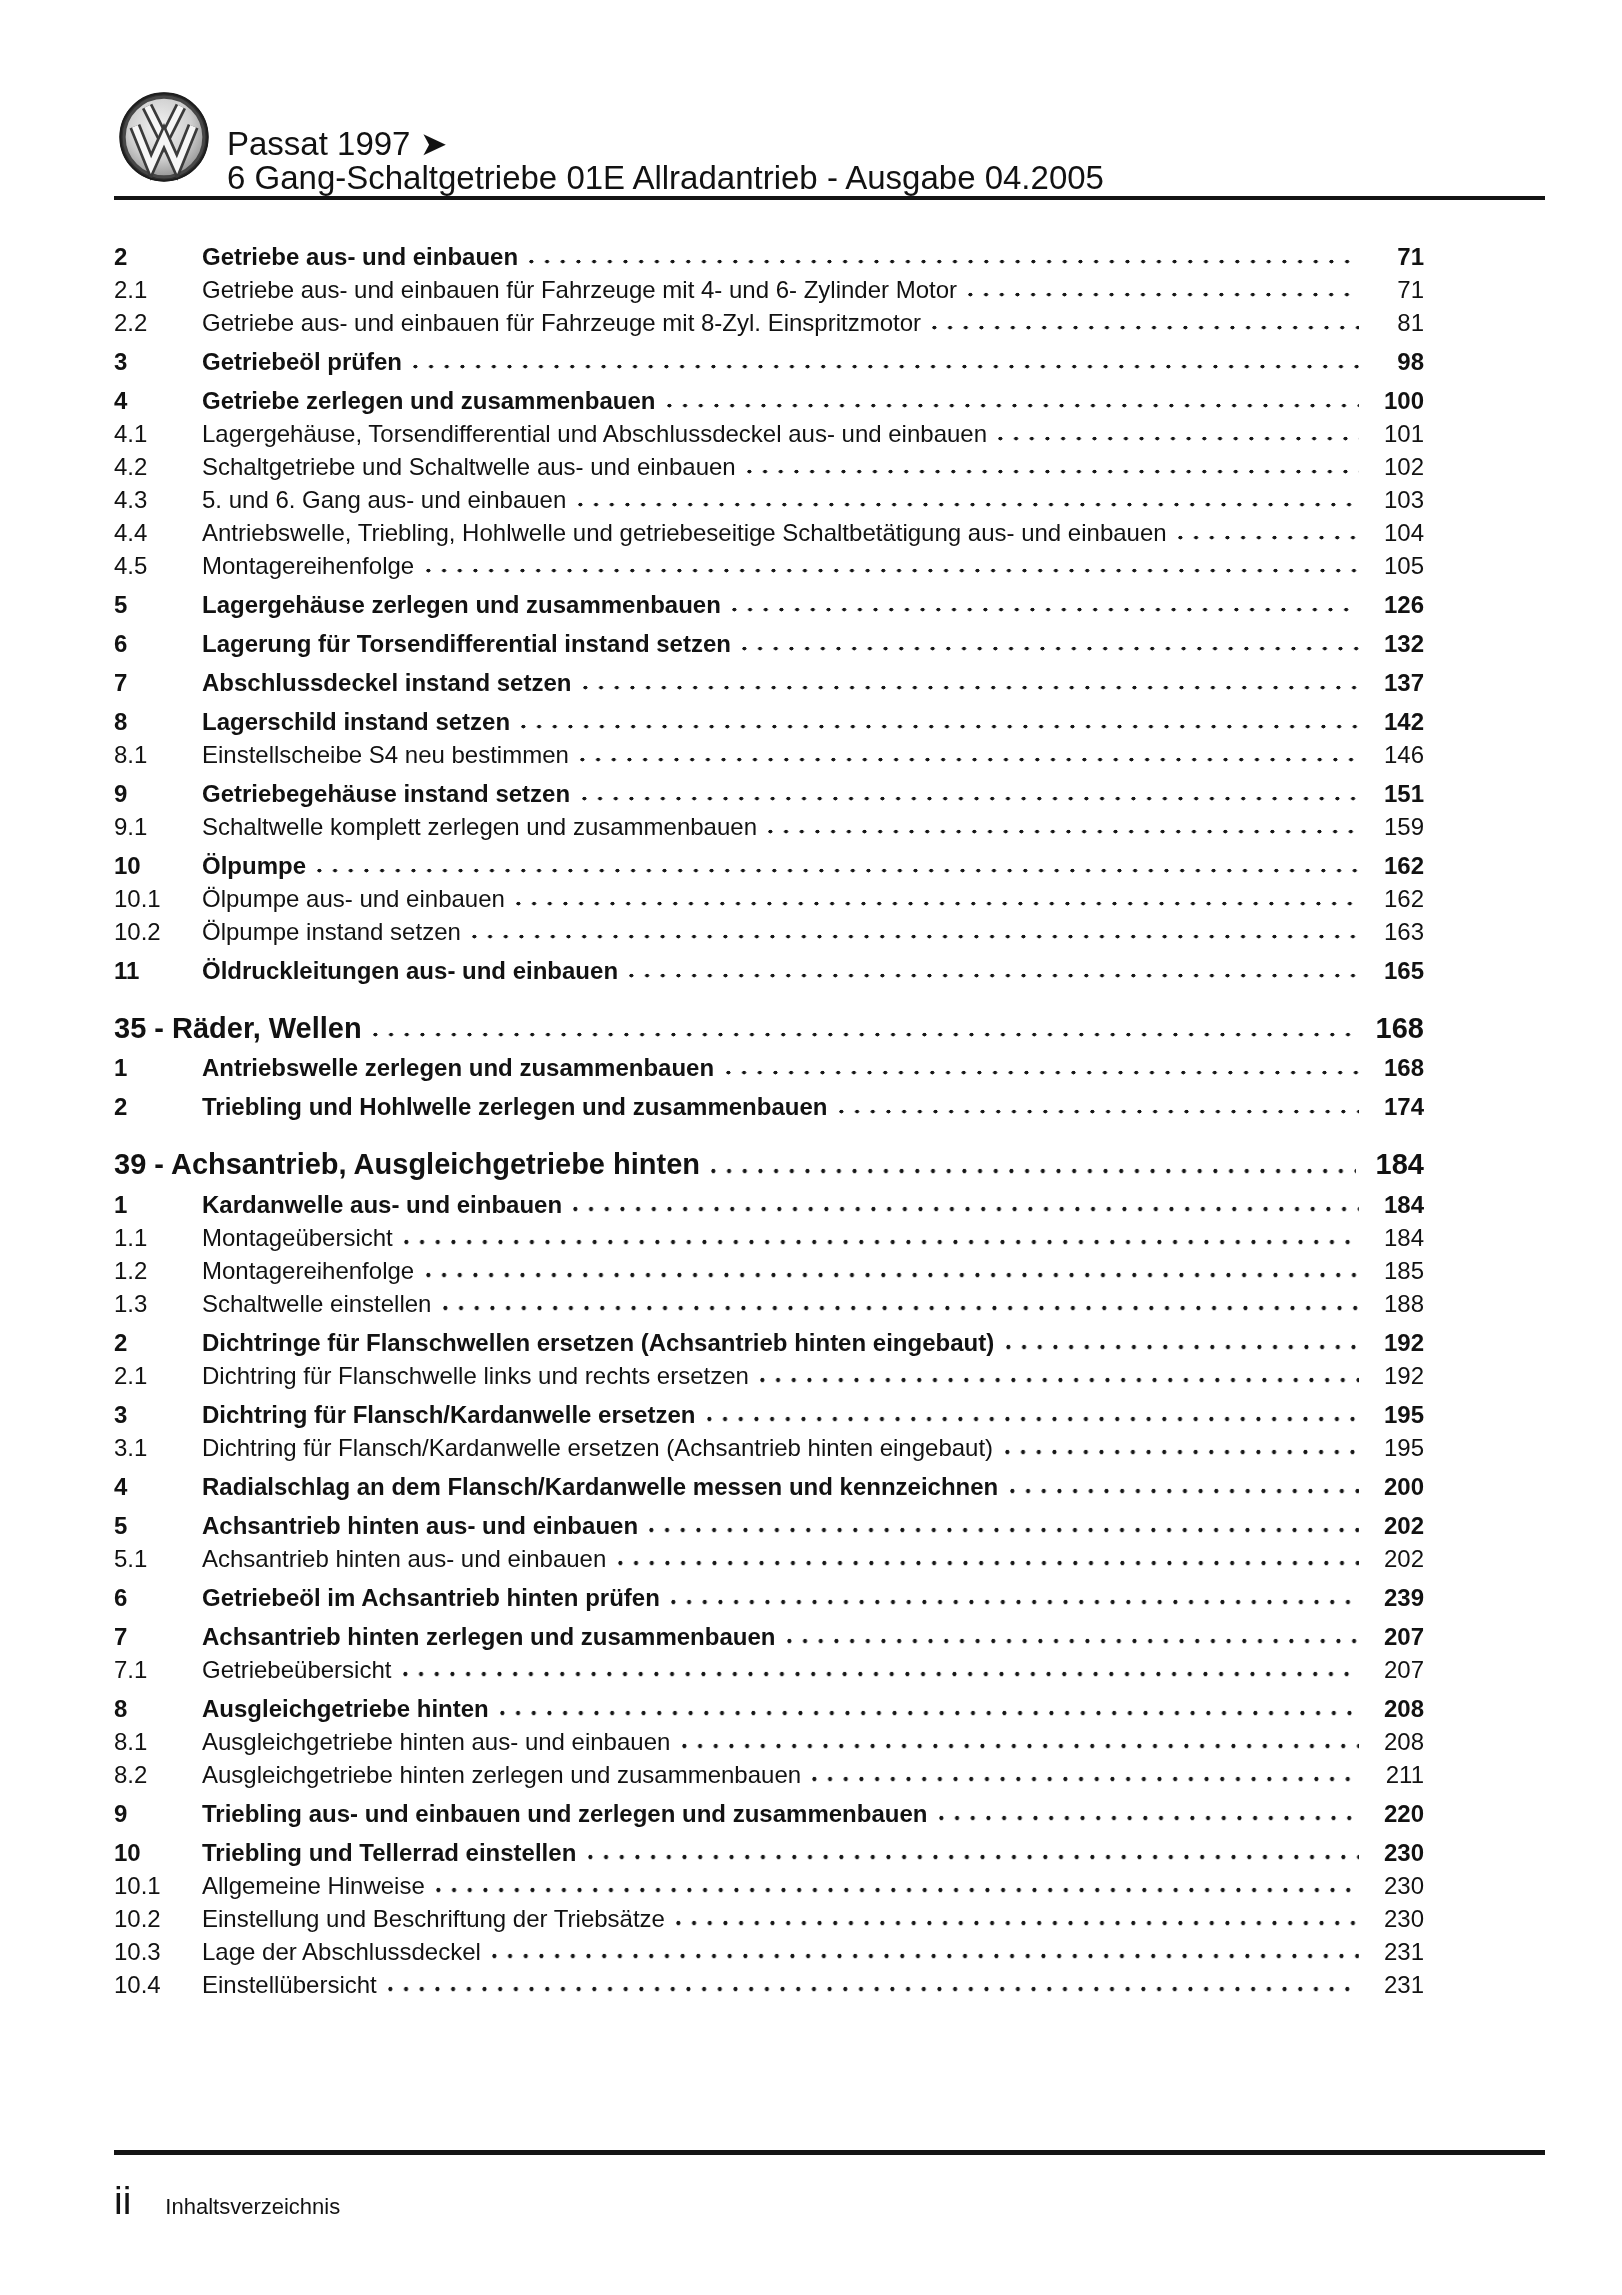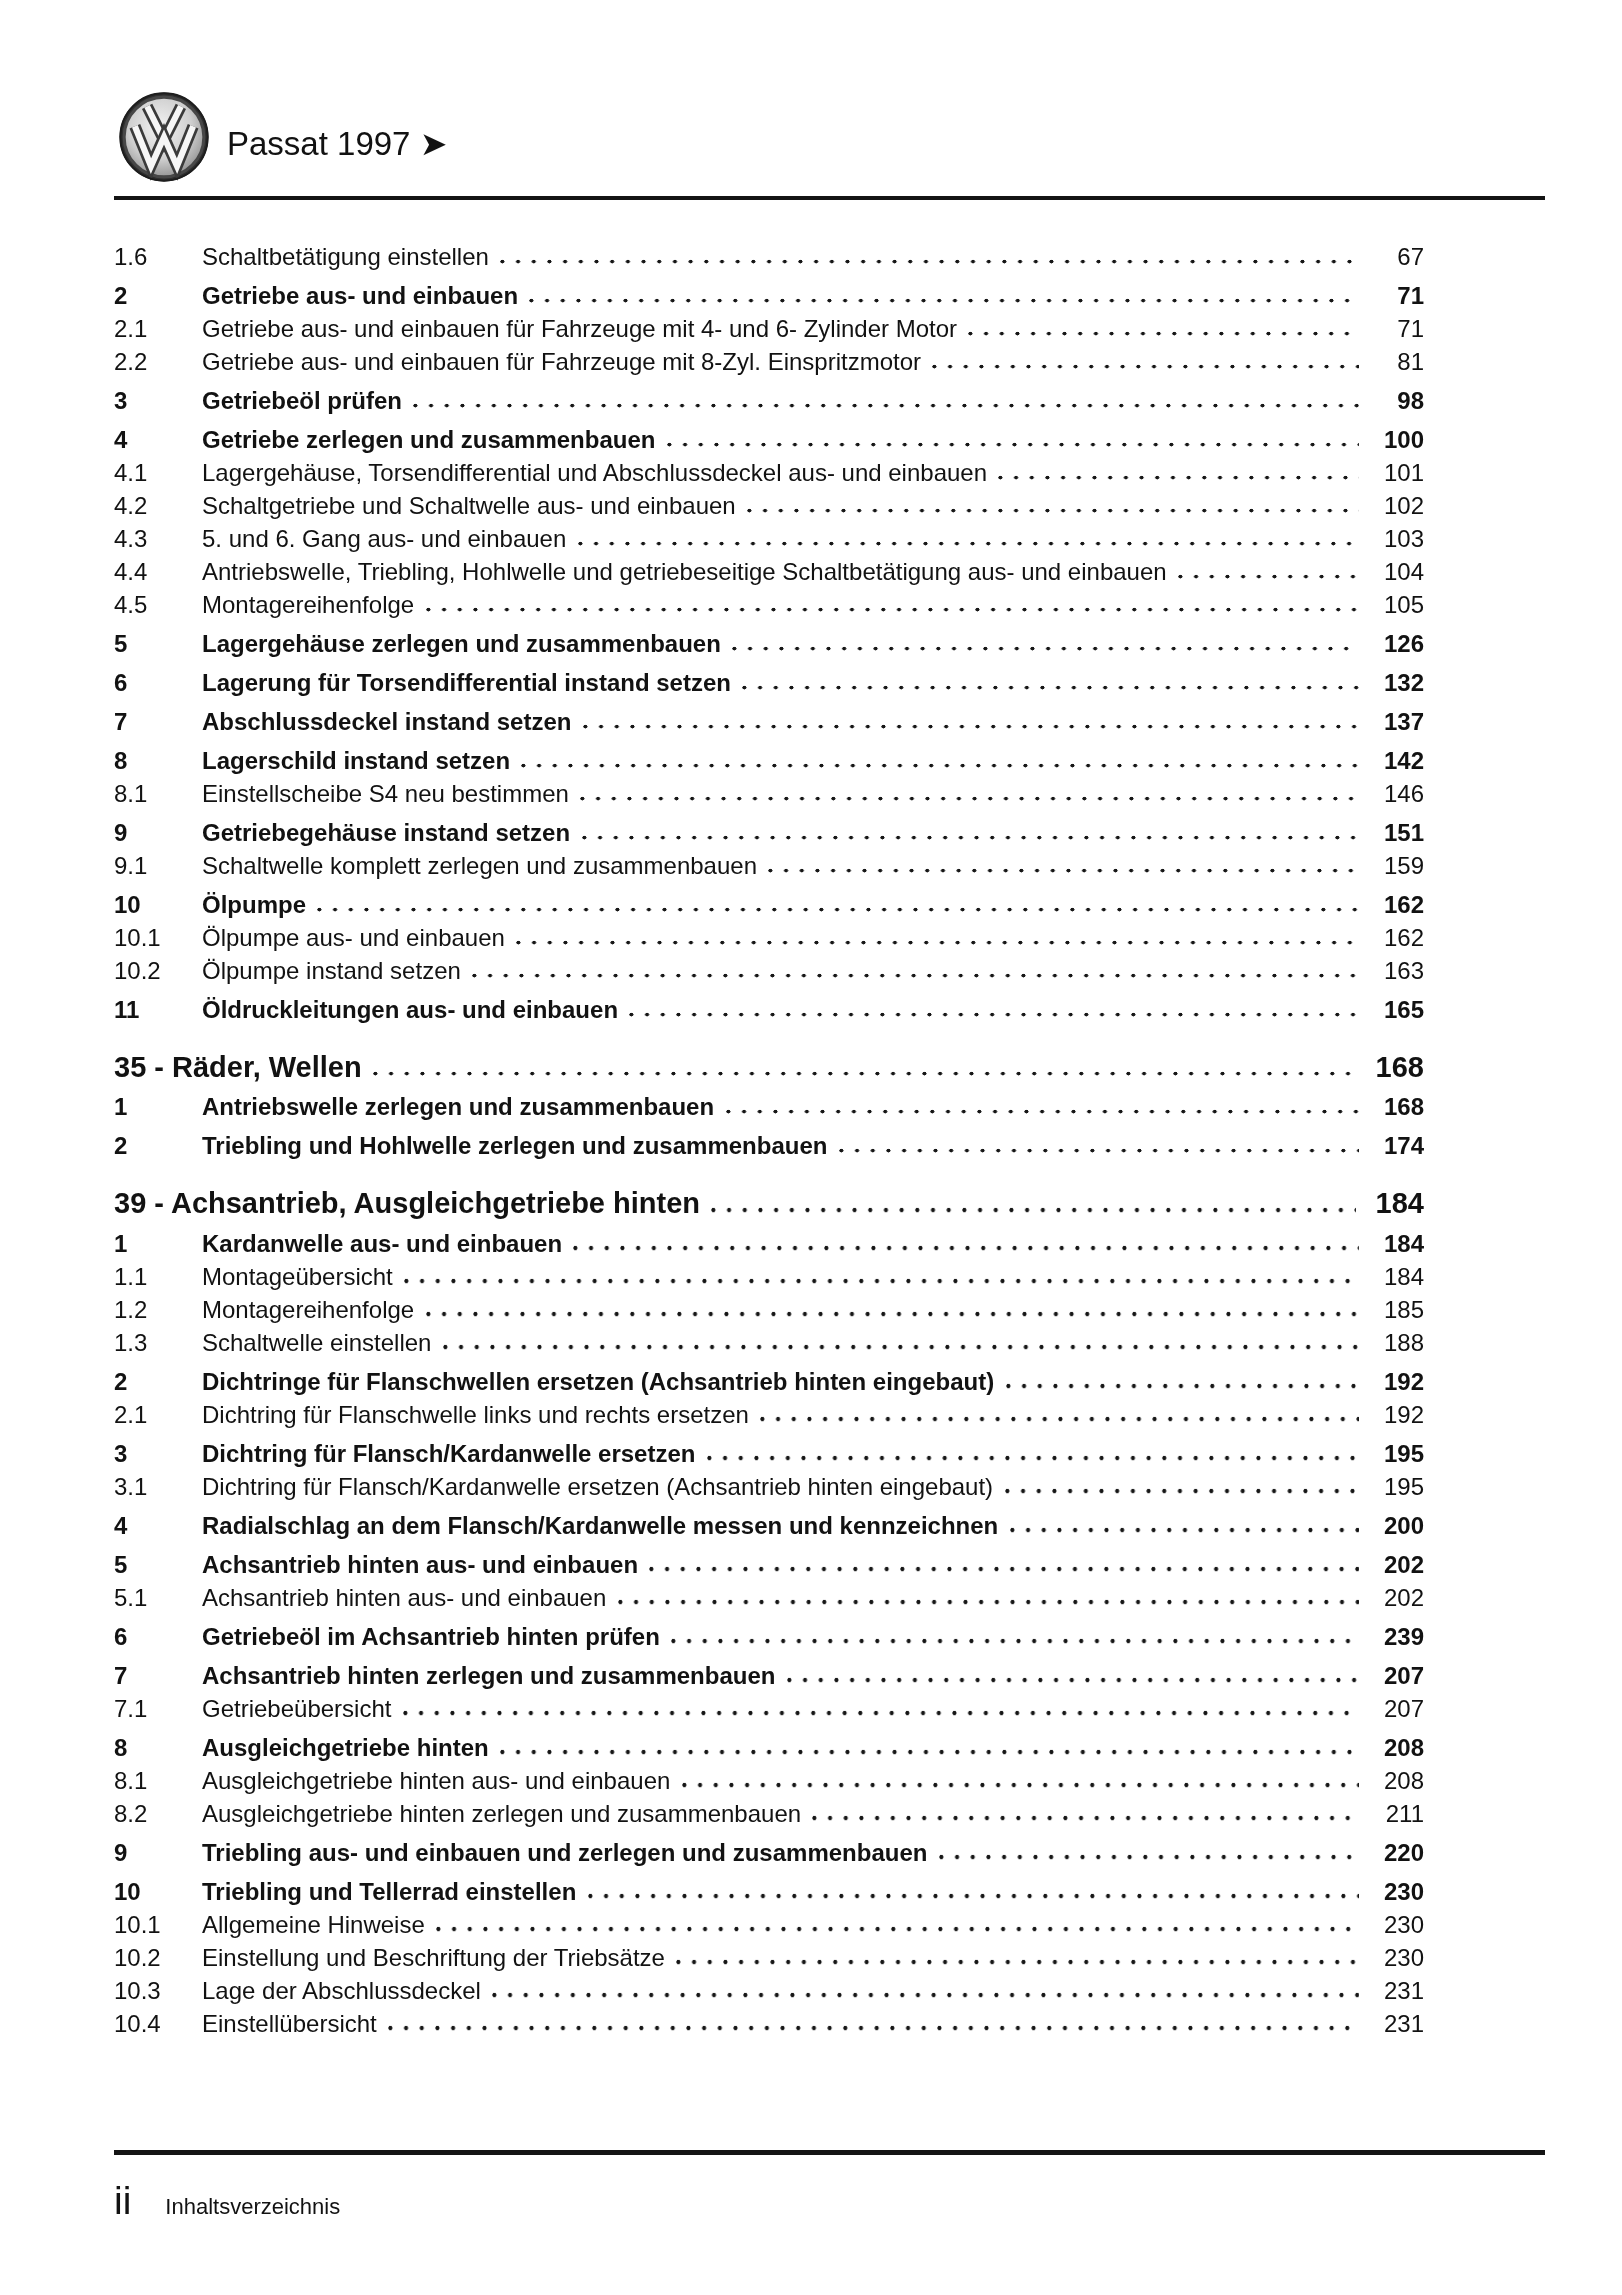--- a/index.html
+++ b/index.html
@@ -68,31 +68,26 @@
         <circle cx="60" cy="60" r="52" fill="none" stroke="#474747" stroke-width="4"></circle>
         <path d="M38 20 L60 64 L82 20" fill="none" stroke="#3a3a3a" stroke-width="15"></path>
         <path d="M38 20 L60 64 L82 20" fill="none" stroke="#f6f6f6" stroke-width="8"></path>
         <path d="M22 46 L43 98 L60 60 L77 98 L98 46" fill="none" stroke="#3a3a3a" stroke-width="15"></path>
         <path d="M22 46 L43 98 L60 60 L77 98 L98 46" fill="none" stroke="#f6f6f6" stroke-width="8"></path>
         <circle cx="60" cy="60" r="57" fill="none" stroke="#1d1d1d" stroke-width="2.5"></circle>
       </svg>
     </div>
     <div class="hdr-text">
       <div class="hdr-line">Passat 1997 ➤</div>
+      <div class="hdr-line">6 Gang-Schaltgetriebe 01E Allradantrieb - Ausgabe 04.2005</div>
     </div>
     <div class="hdr-rule"></div>
   </div>
 
   <div class="toc" id="toc">
-      <div class="row entry">
-    <span class="num">1.6</span>
-    <span class="title">Schaltbetätigung einstellen</span>
-    <span class="leader"></span>
-    <span class="pageno">67</span>
-  </div>
       <div class="row entry chapter">
     <span class="num">2</span>
     <span class="title">Getriebe aus- und einbauen</span>
     <span class="leader"></span>
     <span class="pageno">71</span>
   </div>
       <div class="row entry">
     <span class="num">2.1</span>
     <span class="title">Getriebe aus- und einbauen für Fahrzeuge mit 4- und 6- Zylinder Motor</span>
     <span class="leader"></span>

